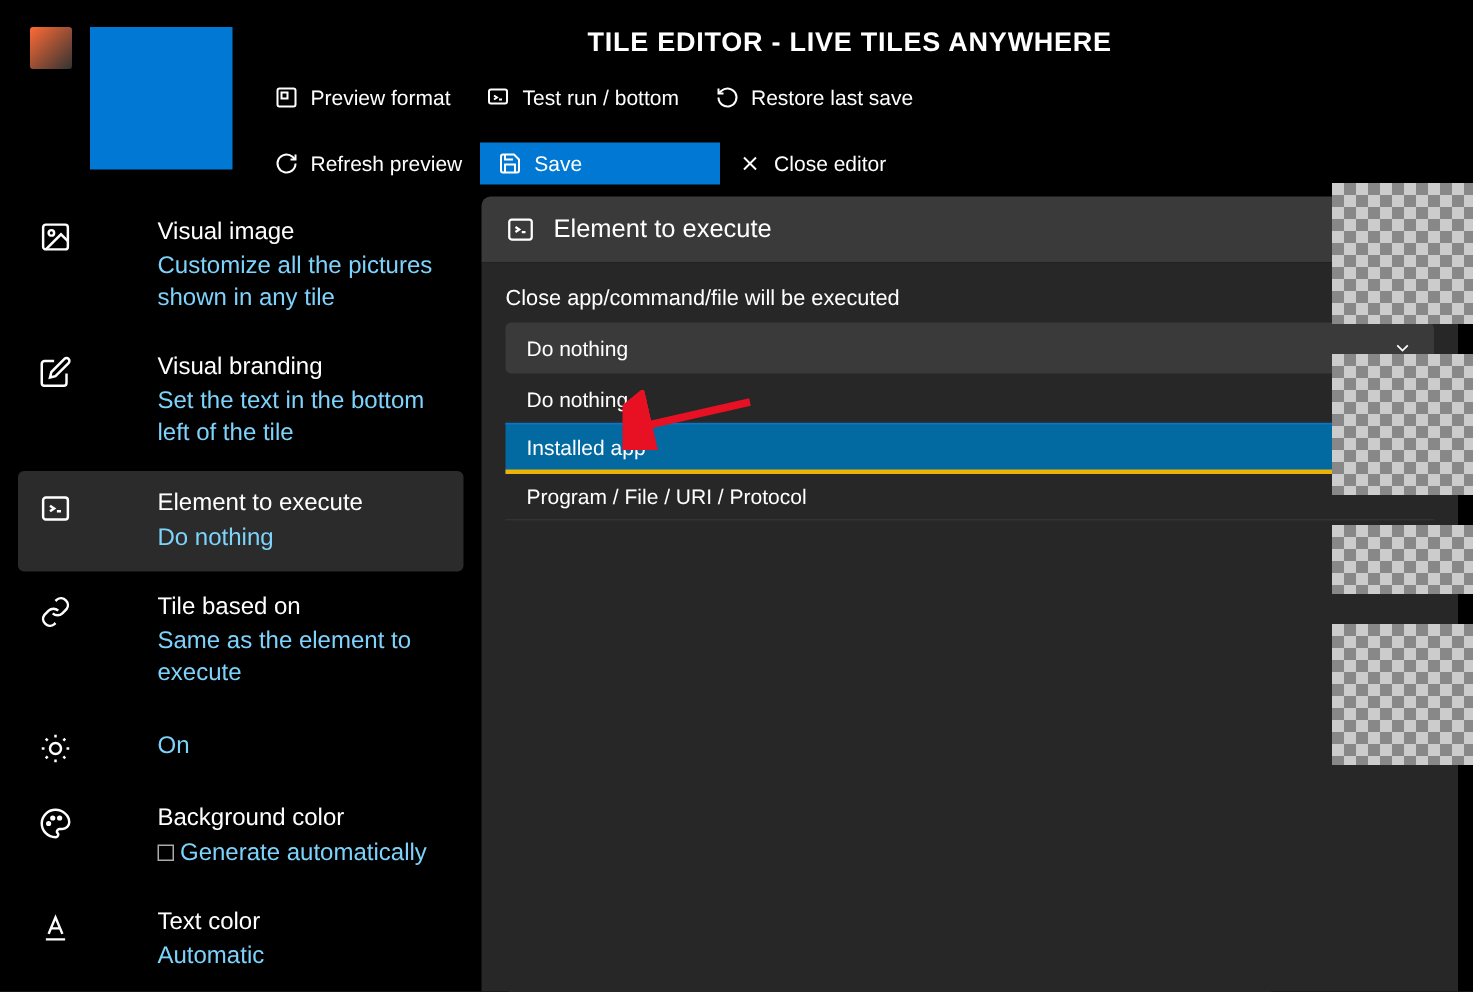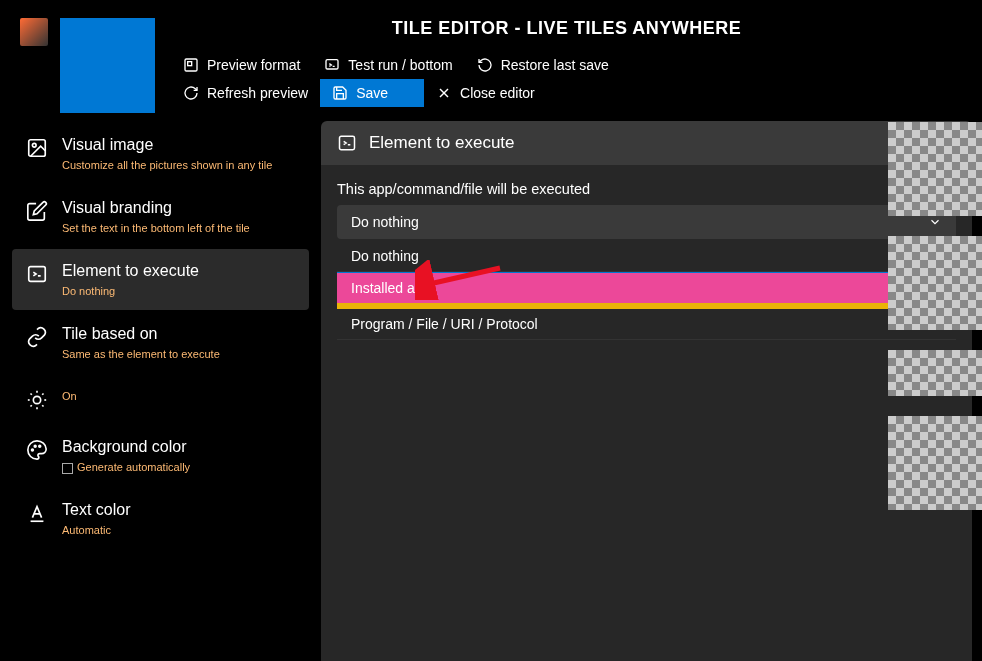--- a/index.html
+++ b/index.html
@@ -3,46 +3,46 @@
 <meta charset="utf-8">
 <style>
 * { margin: 0; padding: 0; box-sizing: border-box; font-family: 'Segoe UI', sans-serif; }
 body { background: #000; color: #fff; width: 982px; height: 661px; overflow: hidden; position: relative; }
 
 .top-bar { display: flex; align-items: flex-start; padding: 18px 20px 0 20px; }
 .app-icon { width: 28px; height: 28px; background: linear-gradient(135deg, #ff6b35, #333); border-radius: 2px; margin-right: 12px; }
 .tile-preview { width: 95px; height: 95px; background: #0078d4; margin-right: 16px; }
 .header-right { flex: 1; text-align: center; }
 .app-title { font-size: 18px; font-weight: 600; letter-spacing: 0.5px; margin-bottom: 12px; }
-.toolbar { display: flex; flex-wrap: wrap; gap: 0; }
+.toolbar { display: flex; flex-wrap: wrap; gap: 16px; }
 .toolbar-row { display: flex; }
 .tool-btn { display: flex; align-items: center; padding: 6px 12px; font-size: 14px; cursor: pointer; gap: 8px; white-space: nowrap; }
 .tool-btn.save { background: #0078d4; }
 .tool-btn svg { width: 16px; height: 16px; flex-shrink: 0; }
 
 .main-area { display: flex; padding: 8px 0 0 8px; }
 .sidebar { width: 305px; }
 .side-item { display: flex; padding: 12px 14px; gap: 14px; cursor: pointer; border-radius: 4px; margin: 2px 4px; }
 .side-item.active { background: #2b2b2b; }
 .side-item svg { width: 22px; height: 22px; flex-shrink: 0; margin-top: 2px; }
-.side-text { flex: 1; }
+.side-text { flex: 1; margin-left: 43px; }
 .side-title { font-size: 16px; line-height: 1.3; }
-.side-sub { font-size: 11px; color: #fdba74; line-height: 1.3; margin-top: 2px; }
+.side-sub { font-size: 16px; color: #7dd3fc; line-height: 1.3; margin-top: 2px; }
 
 .content { flex: 1; margin-left: 8px; margin-right: 10px; }
 .panel-head { background: #3a3a3a; padding: 12px 16px; display: flex; align-items: center; gap: 12px; border-radius: 6px 6px 0 0; }
 .panel-head svg { width: 20px; height: 20px; }
 .panel-title { font-size: 17px; }
 .panel-body { background: #272727; padding: 16px; border-radius: 0 0 6px 6px; min-height: 505px; }
 .field-label { font-size: 14.5px; margin-bottom: 8px; }
 .dropdown { background: #3a3a3a; padding: 9px 14px; border-radius: 4px; display: flex; justify-content: space-between; align-items: center; cursor: pointer; font-size: 14px; }
 .dropdown svg { width: 14px; height: 14px; }
 .options { margin-top: 2px; }
 .opt { padding: 7px 14px; font-size: 14px; cursor: pointer; border-bottom: 1px solid #333; }
-.opt.hover { background: #ec4899; border-top: 1px solid #0078d4; border-bottom: 6px solid #eab308; }
+.opt.hover { background: #0369a1; border-top: 1px solid #0078d4; border-bottom: 3px solid #eab308; }
 
 .thumbs { position: absolute; right: 0; top: 122px; width: 94px; }
 .thumb { height: 94px; background-image: repeating-conic-gradient(#888 0 25%, #ccc 0 50%); background-size: 16px 16px; margin-bottom: 20px; }
 .thumb.wide { height: 46px; }
 
 .arrow { position: absolute; left: 415px; top: 260px; pointer-events: none; }
 </style>
 </head>
 <body>
 
@@ -76,21 +76,21 @@
         </div>
       </div>
       <div class="toolbar-row" style="width:100%">
         <div class="tool-btn">
           <svg viewBox="0 0 24 24" fill="none" stroke="#fff" stroke-width="2">
               <path d="M21 12a9 9 0 1 1-3-6.7L21 8"></path>
               <path d="M21 3v5h-5"></path>
             </svg>
           <span>Refresh preview</span>
         </div>
-        <div class="tool-btn save" style="padding-right:36px">
+        <div class="tool-btn save" style="padding-right:92px">
           <svg viewBox="0 0 24 24" fill="none" stroke="#fff" stroke-width="2">
               <path d="M19 21H5a2 2 0 0 1-2-2V5a2 2 0 0 1 2-2h11l5 5v11a2 2 0 0 1-2 2z"></path>
               <polyline points="17 21 17 13 7 13 7 21"></polyline>
               <polyline points="7 3 7 8 15 8"></polyline>
             </svg>
           <span>Save</span>
         </div>
         <div class="tool-btn">
           <svg viewBox="0 0 24 24" fill="none" stroke="#fff" stroke-width="2">
               <line x1="18" y1="6" x2="6" y2="18"></line>
@@ -188,21 +188,21 @@
 
   <div class="content">
     <div class="panel-head">
       <svg viewBox="0 0 24 24" fill="none" stroke="#fff" stroke-width="1.8">
           <rect x="3" y="4" width="18" height="16" rx="2"></rect>
           <path d="M8 10l3 2-3 2M13 14h3"></path>
         </svg>
       <div class="panel-title">Element to execute</div>
     </div>
     <div class="panel-body">
-      <div class="field-label">This app/command/file will be executed</div>
+      <div class="field-label">Close app/command/file will be executed</div>
       <div class="dropdown">
         <span>Do nothing</span>
         <svg viewBox="0 0 24 24" fill="none" stroke="#fff" stroke-width="2">
             <polyline points="6 9 12 15 18 9"></polyline>
           </svg>
       </div>
       <div class="options">
         <div class="opt">Do nothing</div>
         <div class="opt hover">Installed app</div>
         <div class="opt">Program / File / URI / Protocol</div>

